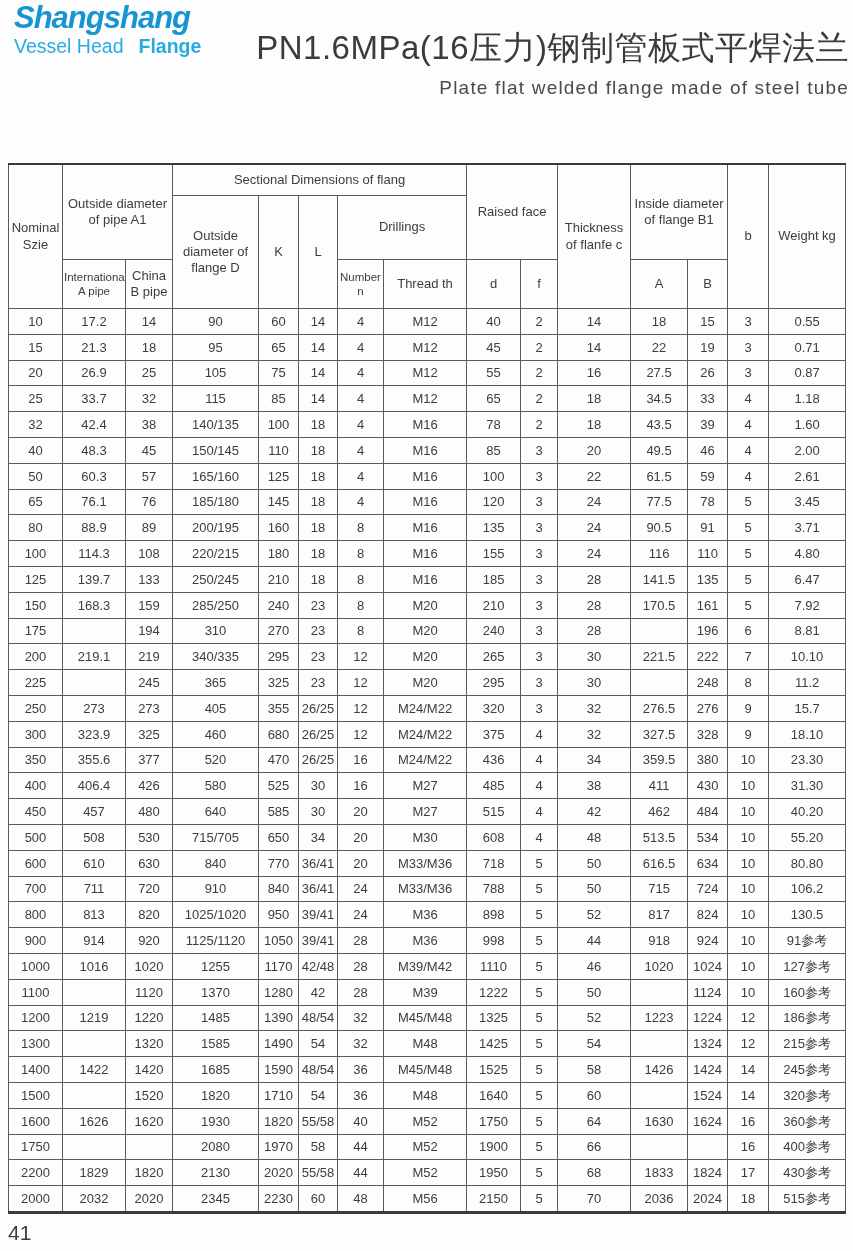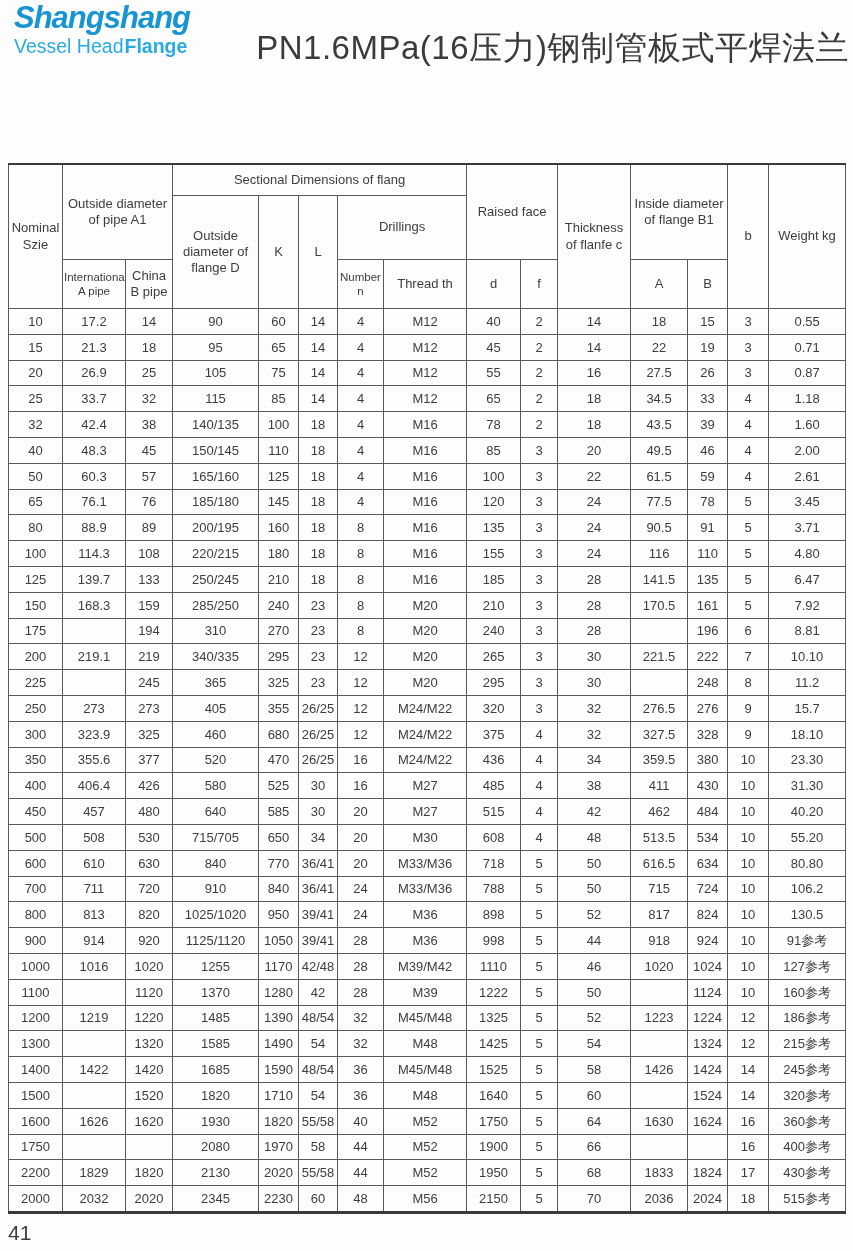--- a/index.html
+++ b/index.html
@@ -7,21 +7,21 @@
     width:853px;height:1251px;position:relative;background:#fdfdfd;
     font-family:"Liberation Sans",sans-serif;color:#3d3a3b;overflow:hidden;
   }
   
   .logo{position:absolute;left:14px;top:2px;line-height:1.05;}
   .logo-line1{
     font-size:31px;font-weight:bold;font-style:italic;
     letter-spacing:-1px;color:#1795d3;
   }
   .logo-line2{font-size:19.5px;color:#29abe2;letter-spacing:0;margin-top:1px;}
-  .logo-line2 .flange{font-weight:700;margin-left:1px;}
+  .logo-line2 .flange{font-weight:700;margin-left:15px;}
   
   .title-block{position:absolute;right:4px;top:26px;text-align:right;}
   .page-title{
     font-size:33px;color:#39343
 
 6;letter-spacing:0.5px;white-space:nowrap;text-align:right;
   }
   .page-subtitle{
     font-size:19px;color:#4d484a;letter-spacing:1.2px;margin-top:6px;white-space:nowrap;
   }
@@ -48,20 +48,21 @@
 </head>
 <body>
 
 <div class="logo">
   <div class="logo-line1">Shangshang</div>
   <div class="logo-line2"><span>Vessel Head</span><span class="flange">Flange</span></div>
 </div>
 
 <div class="title-block">
   <div class="page-title">PN1.6MPa(16压力)钢制管板式平焊法兰</div>
+  <div class="page-subtitle">Plate flat welded flange made of steel tube</div>
 </div>
 
 <div class="tbl-wrap">
 <table>
   <colgroup>
     <col style="width:54px">
         <col style="width:63px">
         <col style="width:47px">
     <col style="width:86px">
         <col style="width:40px">

